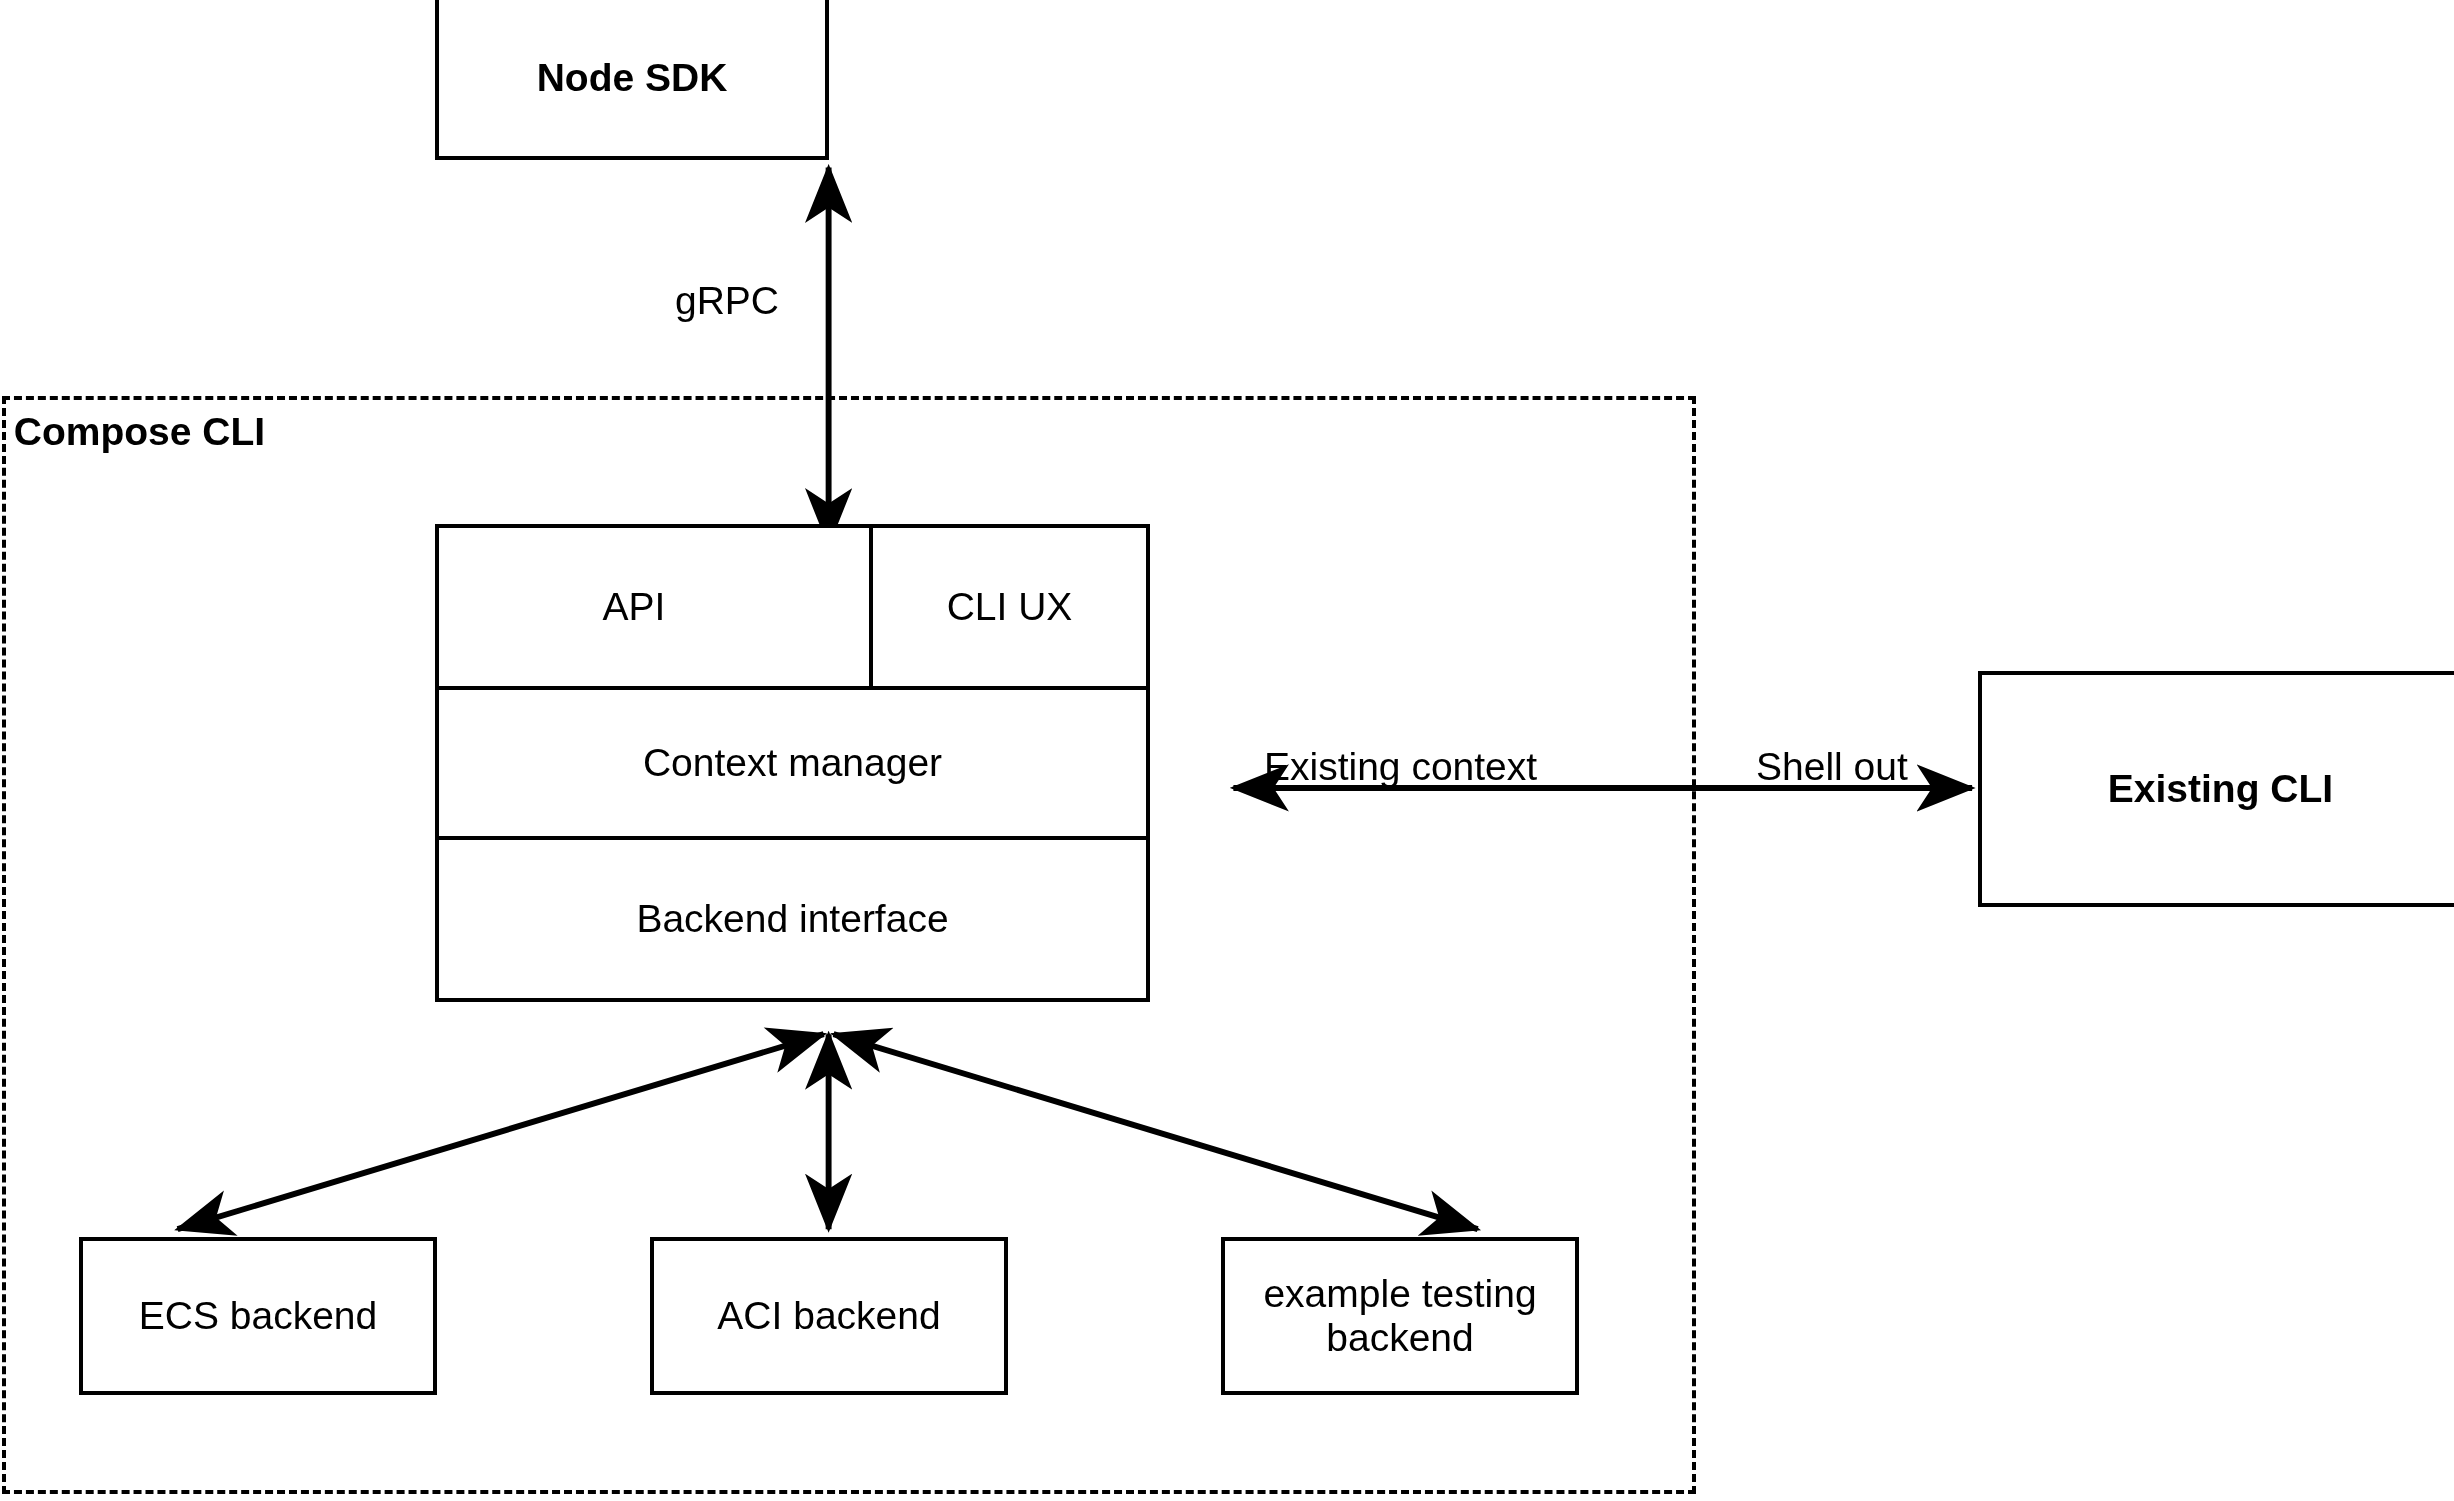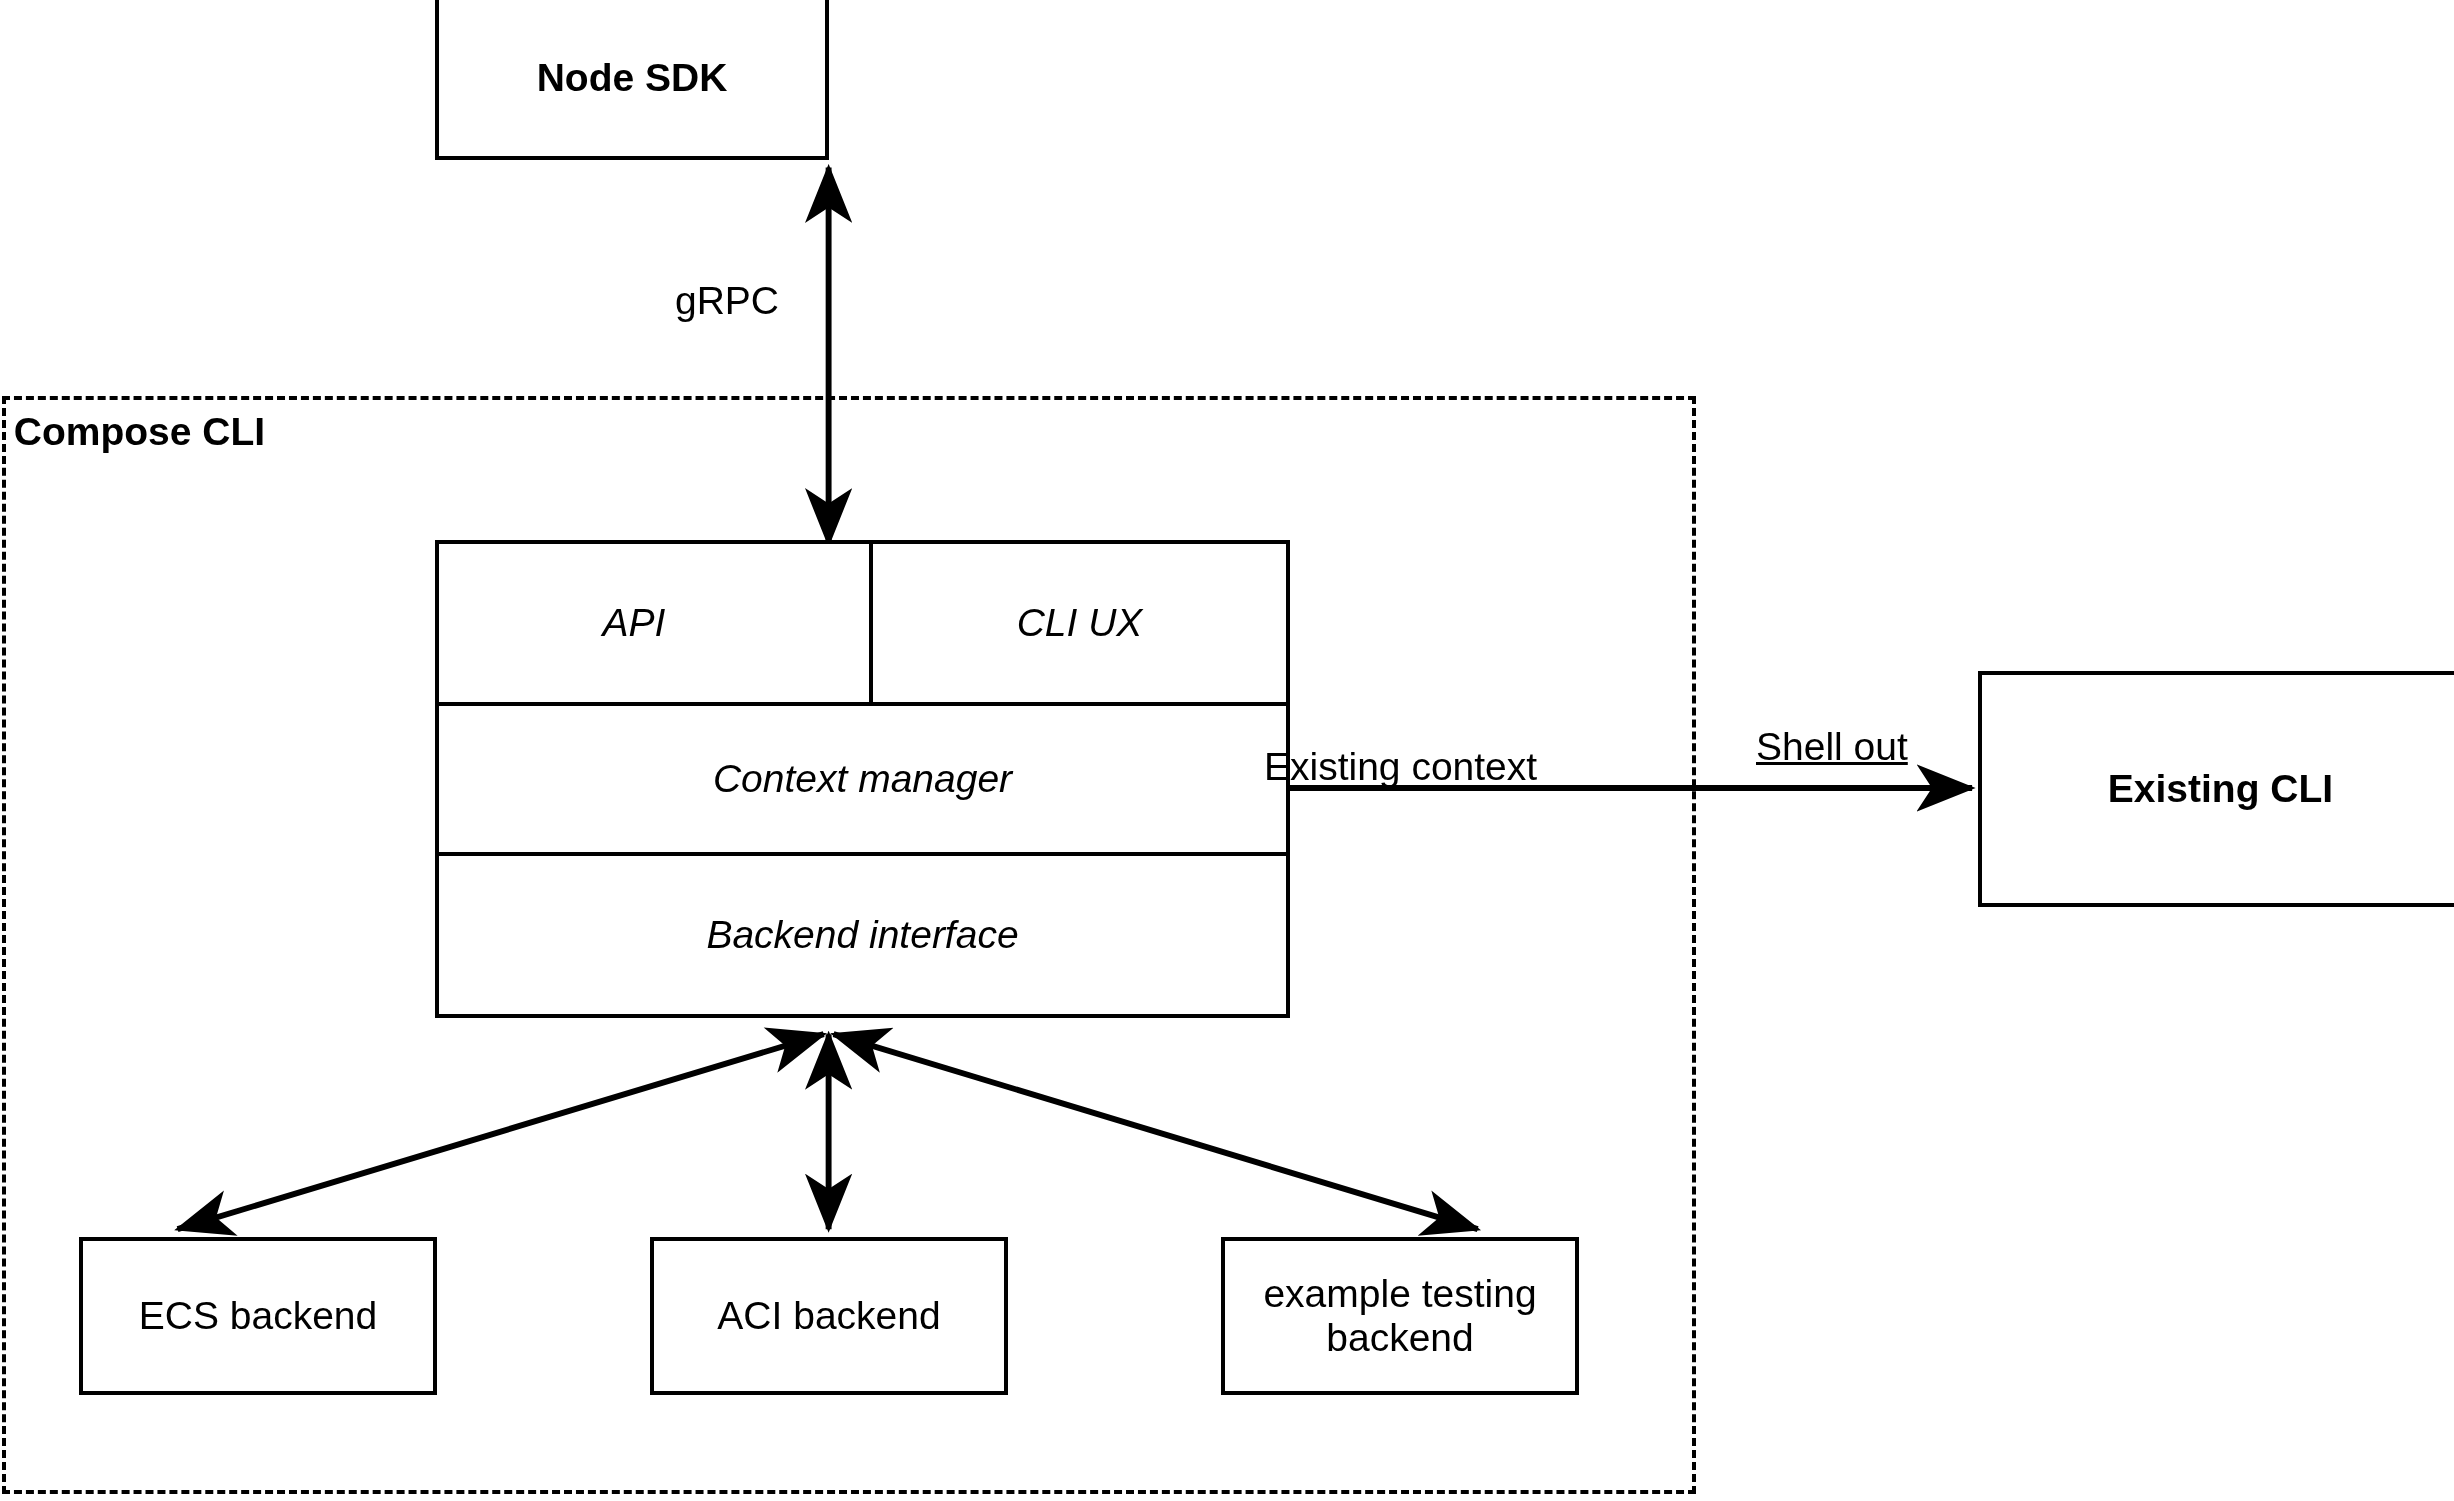--- a/index.html
+++ b/index.html
@@ -124,21 +124,21 @@
 
     <line x1="846" y1="1050" x2="1500" y2="1248" stroke="#000000" stroke-width="6" marker-start="url(#arrow-start)" marker-end="url(#arrow-end)"></line>
   </svg>
 
   <div class="box bold" style="left:435px; top:-3.9px; width:394px; height:164px; font-size:39px;">
     <span class="box-label">Node SDK</span>
   </div>
 
   <div class="edge-label" style="left:675px; top:258px; font-size:39px;">gRPC</div>
 
-  <div class="stack" style="left:435px; top:540px; width:855px; height:478px;font-style:italic;">
+  <div class="stack" style="left:435px; top:524px; width:715px; height:478px;">
 
     <div class="stack-row" style="height:158px;">
       <div class="stack-cell" style="width:390px; font-size:39px;">
         <span>API</span>
       </div>
       <div class="stack-cell" style="flex:1; font-size:39px;">
         <span>CLI UX</span>
       </div>
     </div>
 
@@ -150,21 +150,21 @@
 
     <div class="stack-row" style="flex:1;">
       <div class="stack-cell" style="flex:1; font-size:39px;text-align:right;">
         <span>Backend interface</span>
       </div>
     </div>
   </div>
 
   <div class="edge-label" style="left:1264px; top:724px; font-size:39px;">Existing context</div>
 
-  <div class="edge-label" style="left:1756px; top:704px; font-size:39px;text-decoration:underline;">Shell out</div>
+  <div class="edge-label" style="left:1756px; top:724px; font-size:39px;">Shell out</div>
 
   <div class="box bold" style="left:1978px; top:671px; width:485px; height:236px; font-size:39px;">
     <span class="box-label">Existing CLI</span>
   </div>
 
   <div class="box" style="left:79px; top:1237px; width:358px; height:158px; font-size:39px;">
     <span class="box-label">ECS backend</span>
   </div>
 
   <div class="box" style="left:650px; top:1237px; width:358px; height:158px; font-size:39px;">

